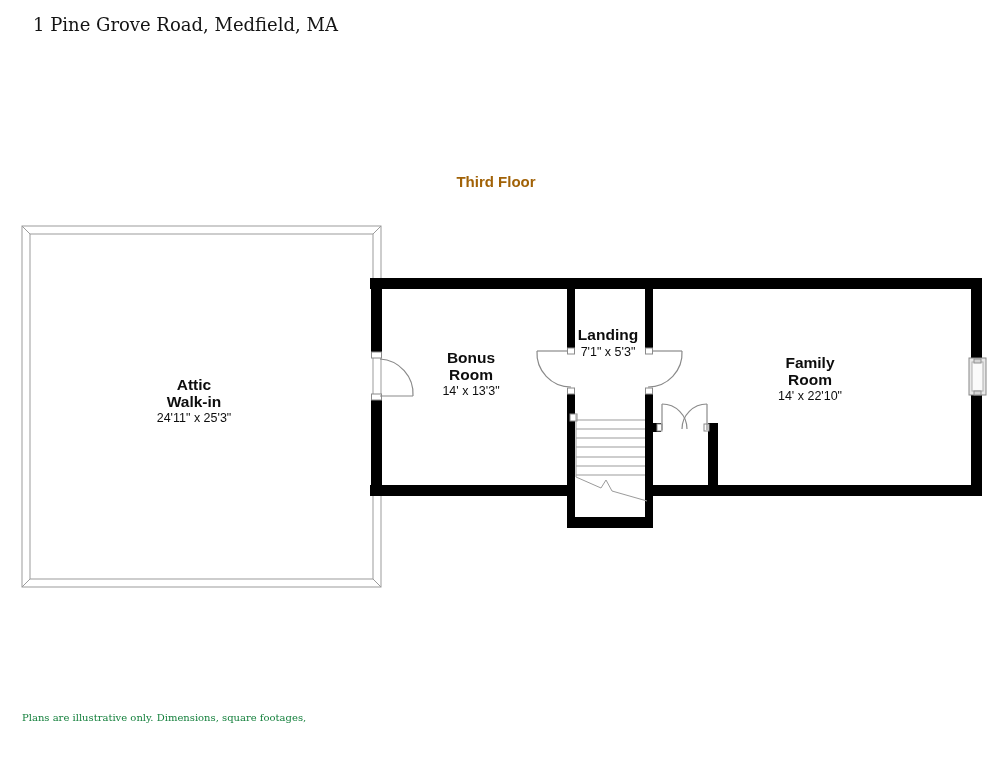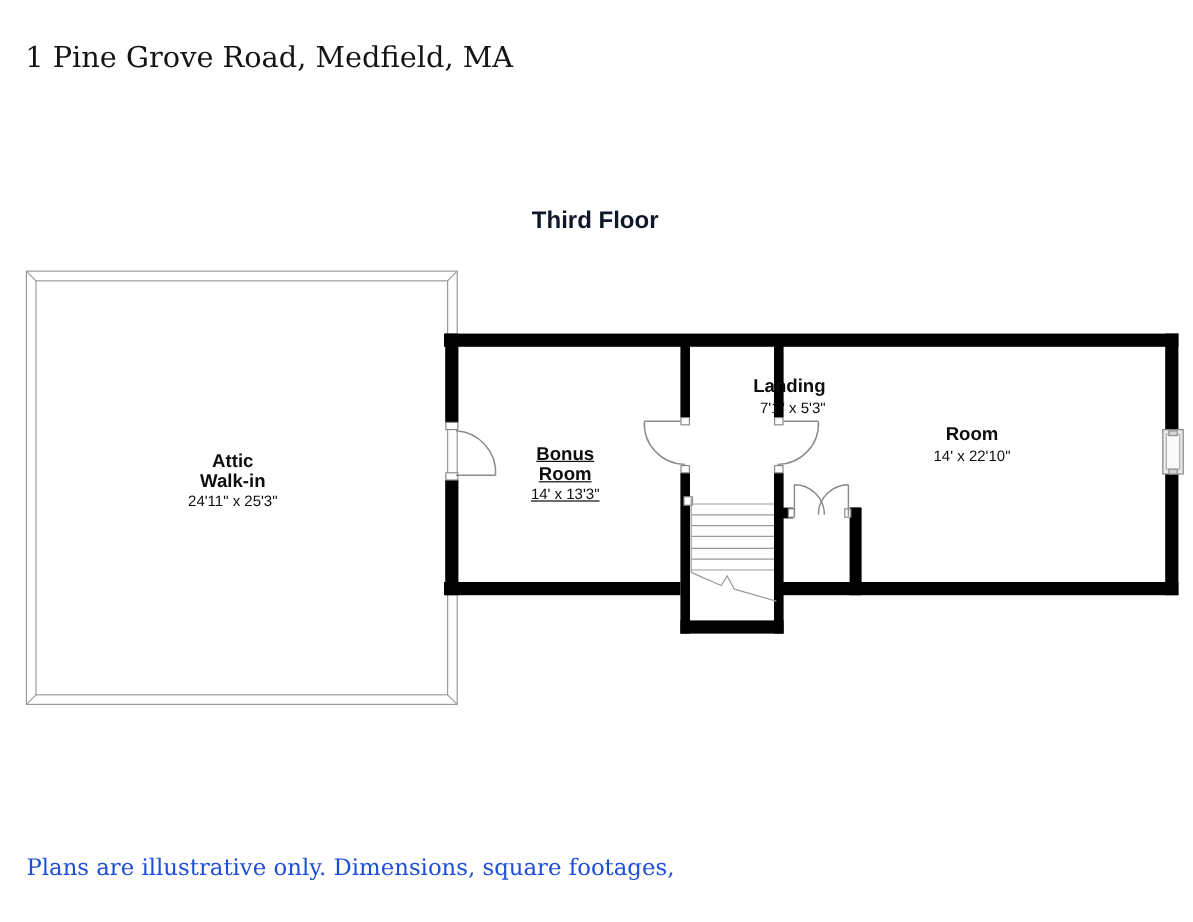--- a/index.html
+++ b/index.html
@@ -1,27 +1,27 @@
 <!DOCTYPE html>
 <html><head>
 <meta charset="utf-8">
 <style>
   html,body{margin:0;padding:0;background:#ffffff;}
   .canvas{position:relative;width:994px;height:768px;background:#ffffff;overflow:hidden;
           font-family:"Liberation Sans", sans-serif;}
-  .title{position:absolute;left:21px;top:14px;font-family:"DejaVu Serif","Liberation Serif",serif;
-         font-size:24px;color:#141414;white-space:nowrap;margin-top:20px;}
+  .title{position:absolute;left:33px;top:14px;font-family:"DejaVu Serif","Liberation Serif",serif;
+         font-size:18px;color:#141414;white-space:nowrap;}
   .floor-label{position:absolute;left:396px;top:173px;width:200px;text-align:center;
-               font-weight:bold;font-size:20px;color:#0f172a;}
+               font-weight:bold;font-size:15px;color:#a16207;}
   .plan-svg{position:absolute;left:0;top:0;}
   .room-label{position:absolute;text-align:center;color:#0d0d0d;}
   .room-name{font-weight:bold;font-size:15.5px;line-height:16.5px;}
   .room-dims{font-size:12.5px;line-height:14px;margin-top:1px;}
   .disclaimer{position:absolute;left:22px;top:711px;font-family:"DejaVu Serif","Liberation Serif",serif;
-              font-size:19px;line-height:1.32;color:#1d4ed8;white-space:nowrap;}
+              font-size:10px;line-height:1.32;color:#15803d;white-space:nowrap;}
 </style>
 </head>
 <body>
 
 <div class="canvas">
 
   <div class="title">1 Pine Grove Road, Medfield, MA</div>
   <div class="floor-label">Third Floor</div>
 
   <svg class="plan-svg" width="994" height="768" viewBox="0 0 994 768">
@@ -96,32 +96,33 @@
       <rect x="974" y="391" width="7" height="4" fill="#d4d4d4" stroke="#909090"></rect>
     </g>
   </svg>
 
   <div class="room-label" style="left:94px;top:377px;width:200px;">
     <div class="room-name">Attic</div>
     <div class="room-name">Walk-in</div>
     <div class="room-dims">24'11" x 25'3"</div>
   </div>
 
-  <div class="room-label" style="left:371px;top:371px;width:200px;text-decoration:underline;">
+  <div class="room-label" style="left:371px;top:350px;width:200px;">
     <div class="room-name">Bonus</div>
     <div class="room-name">Room</div>
     <div class="room-dims">14' x 13'3"</div>
   </div>
 
-  <div class="room-label" style="left:528px;top:315px;width:160px;text-align:right;">
+  <div class="room-label" style="left:528px;top:327px;width:160px;">
     <div class="room-name">Landing</div>
     <div class="room-dims">7'1" x 5'3"</div>
   </div>
 
   <div class="room-label" style="left:710px;top:355px;width:200px;">
+    <div class="room-name">Family</div>
     <div class="room-name">Room</div>
     <div class="room-dims">14' x 22'10"</div>
   </div>
 
   <div class="disclaimer">
     <div>Plans are illustrative only. Dimensions, square footages,</div>
   </div>
 
 </div>
 

